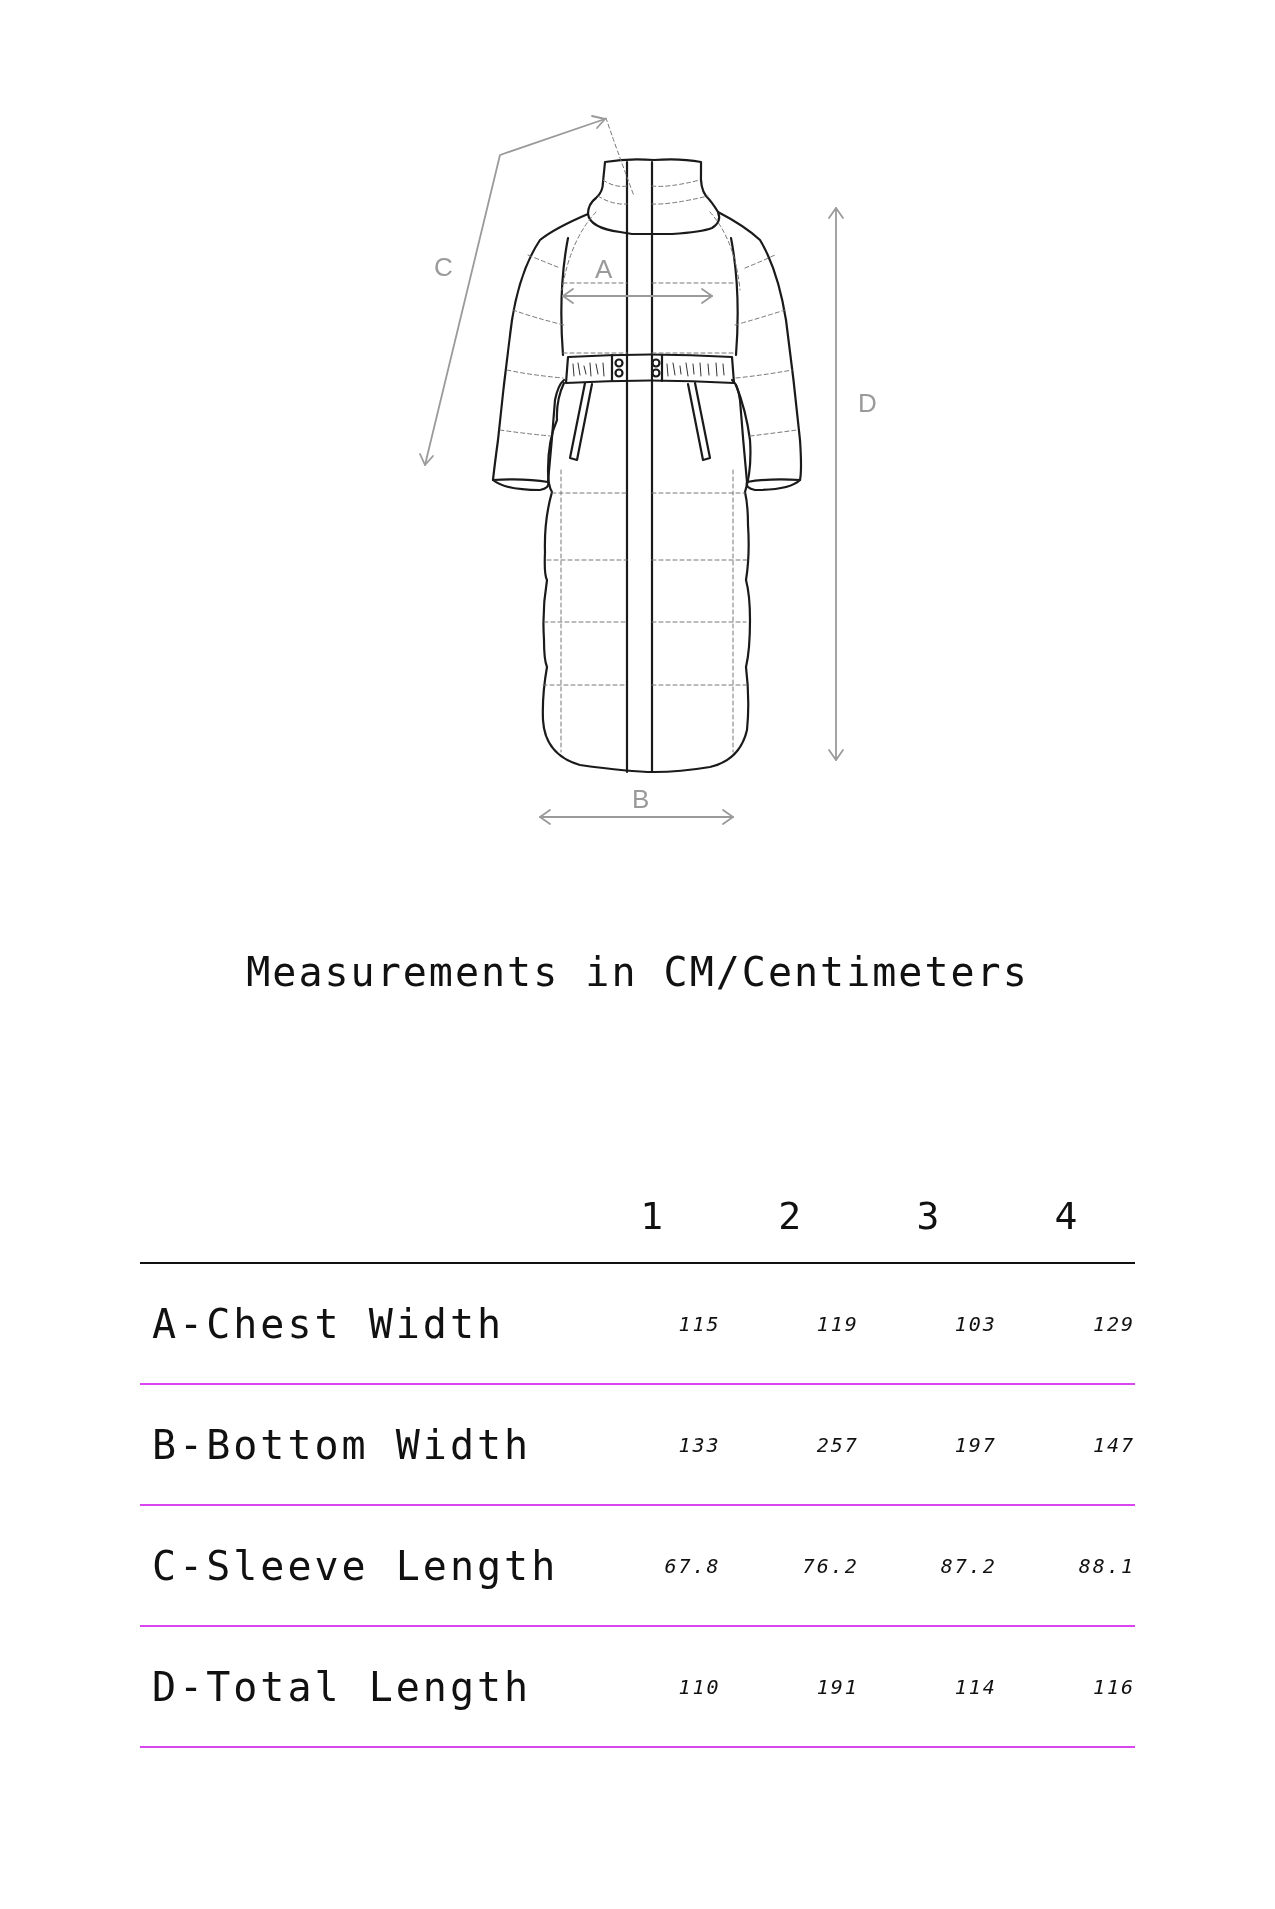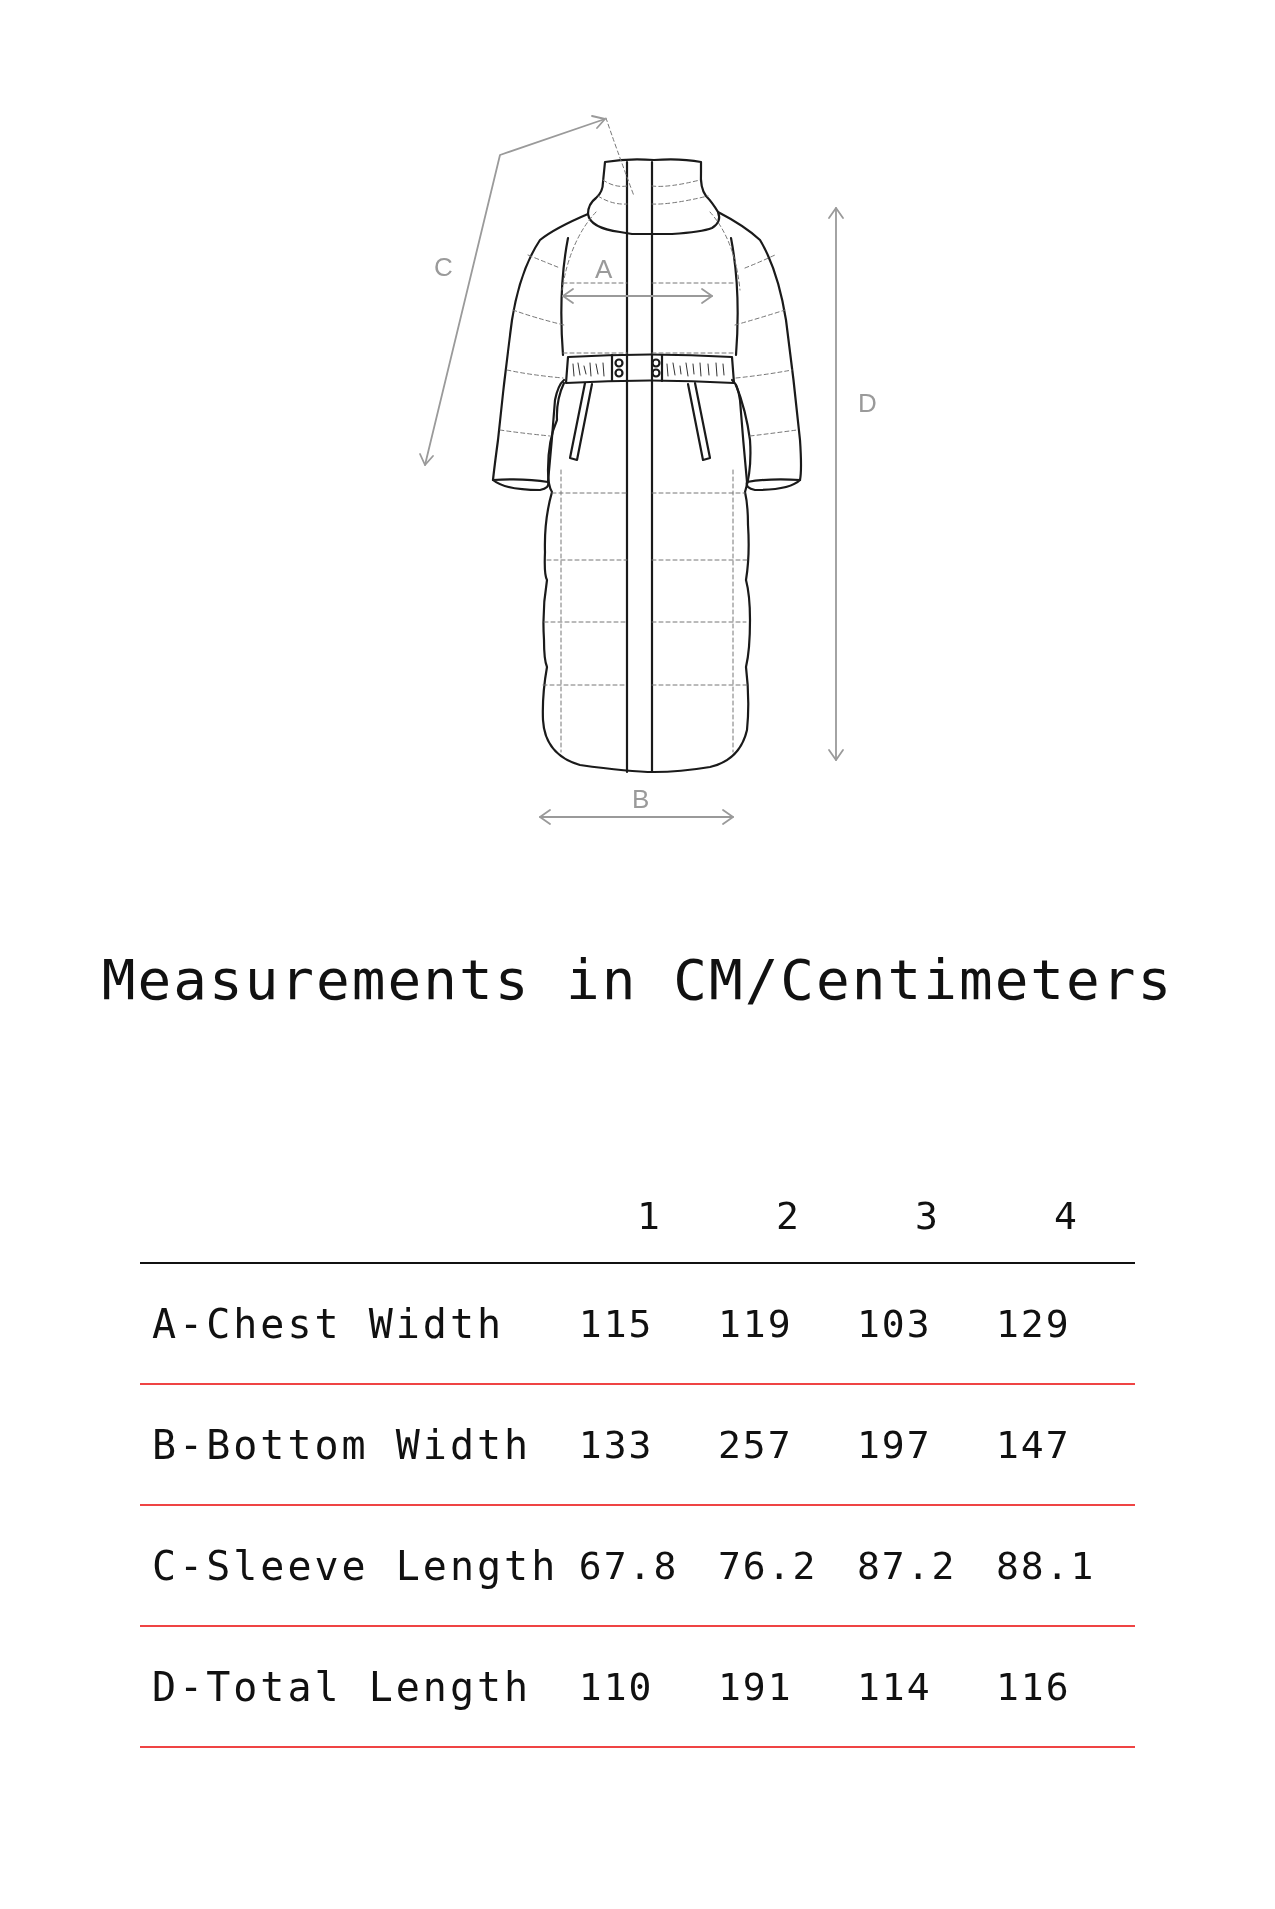--- a/index.html
+++ b/index.html
@@ -33,21 +33,21 @@
       font-size: 26px;
       color: #9a9a9a;
       line-height: 1;
     }
     .heading {
       position: absolute;
       left: 0;
       top: 952px;
       width: 1275px;
       text-align: center;
-      font-size: 56px;
+      font-size: 40px;
       letter-spacing: 2px;
       line-height: 1;
       color: #111;
     }
     .size-table {
       position: absolute;
       left: 140px;
       top: 1170px;
       width: 995px;
       border-collapse: collapse;
@@ -59,34 +59,35 @@
     .size-table thead th {
       height: 92px;
       vertical-align: middle;
       font-size: 38px;
       text-align: center;
       border-bottom: 2px solid #111;
     }
     .size-table tbody td {
       height: 119px;
       vertical-align: middle;
-      border-bottom: 2px solid #ef4444;
+      border-bottom: 2px solid #d946ef;
     }
     .size-table td.row-label {
       font-size: 40px;
       letter-spacing: 3px;
       text-align: left;
       padding-left: 12px;
       width: 440px;
     }
     .size-table td.val {
-      font-size: 38px;
+      font-size: 20px;
       letter-spacing: 2px;
-      text-align: left;
+      text-align: right;
       width: 141px;
+      font-style: italic;
     }
     .size-table th.label-head {
       width: 440px;
     }
   </style>
 </head>
 <body>
 
 <div class="diagram">
   <svg width="1275" height="880" viewBox="0 0 1275 880">

